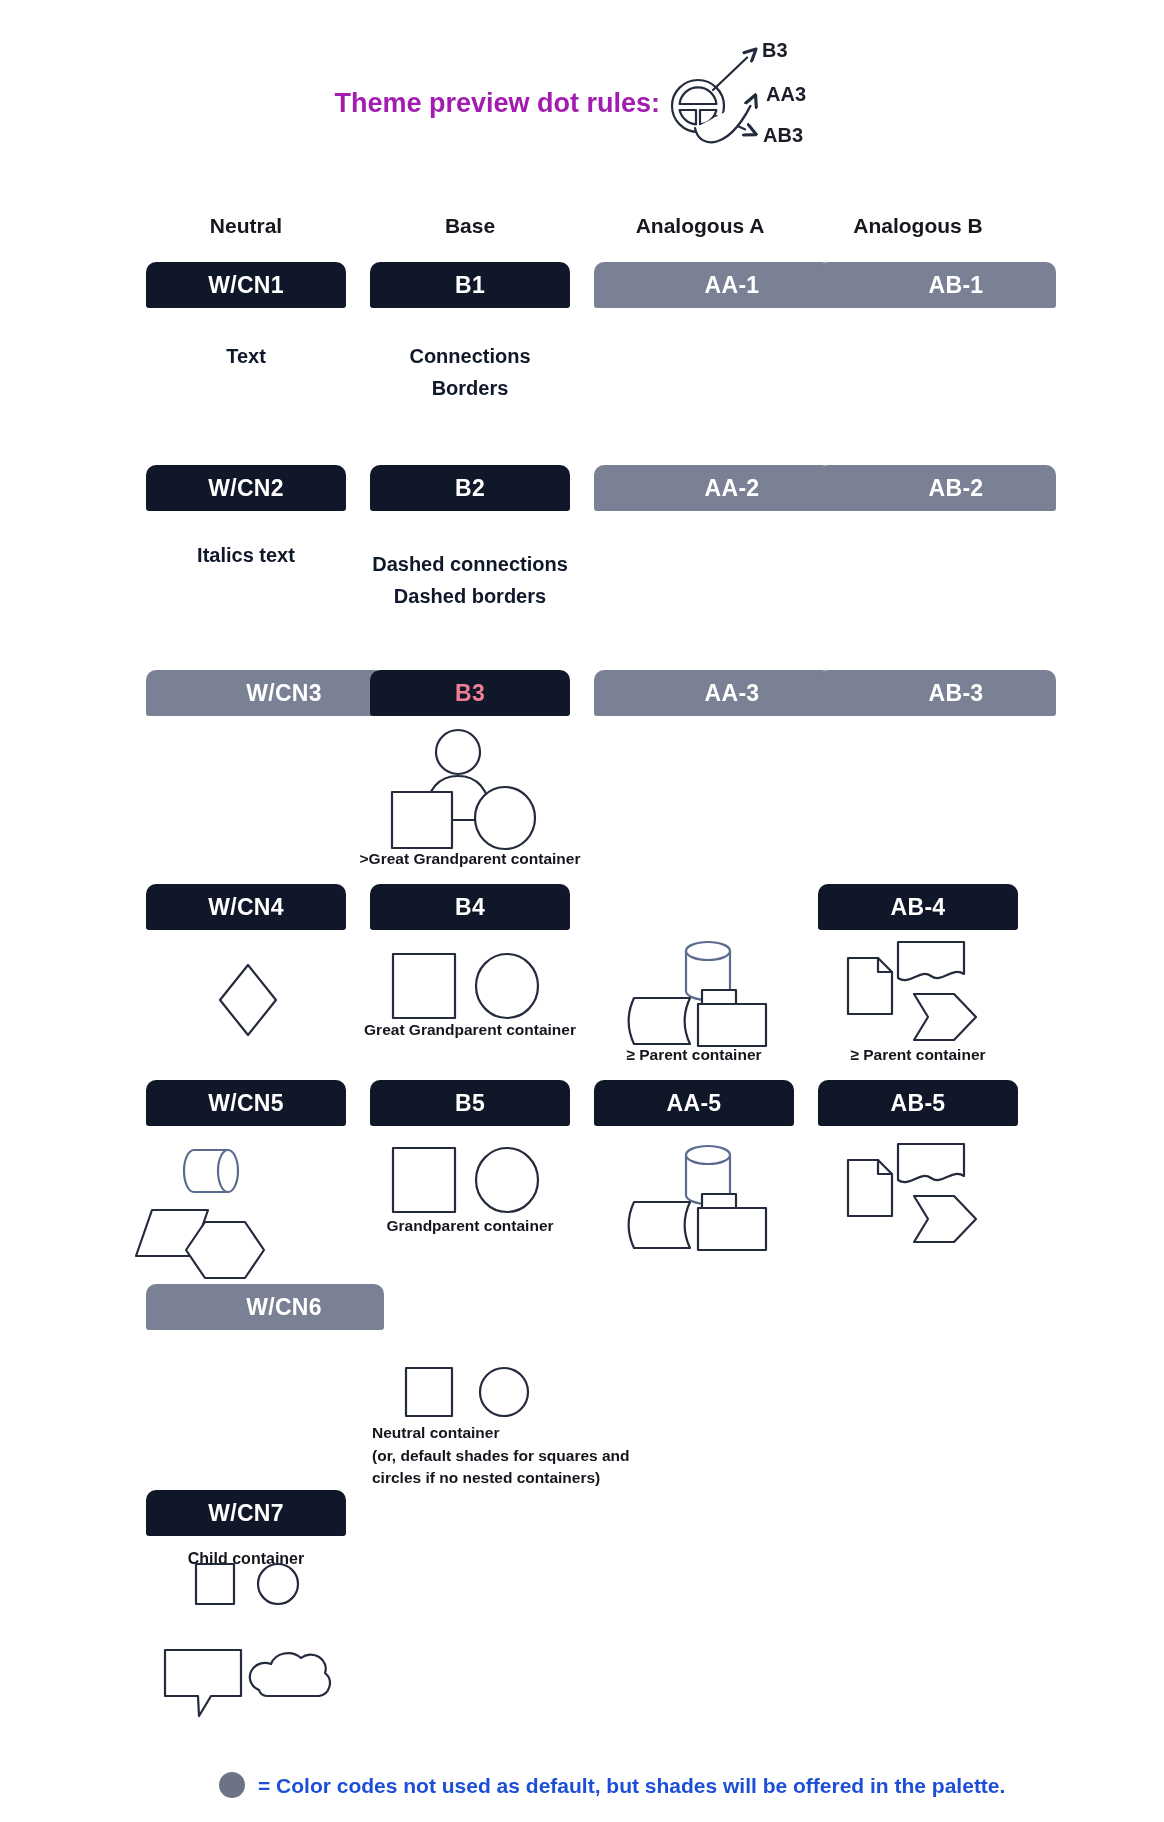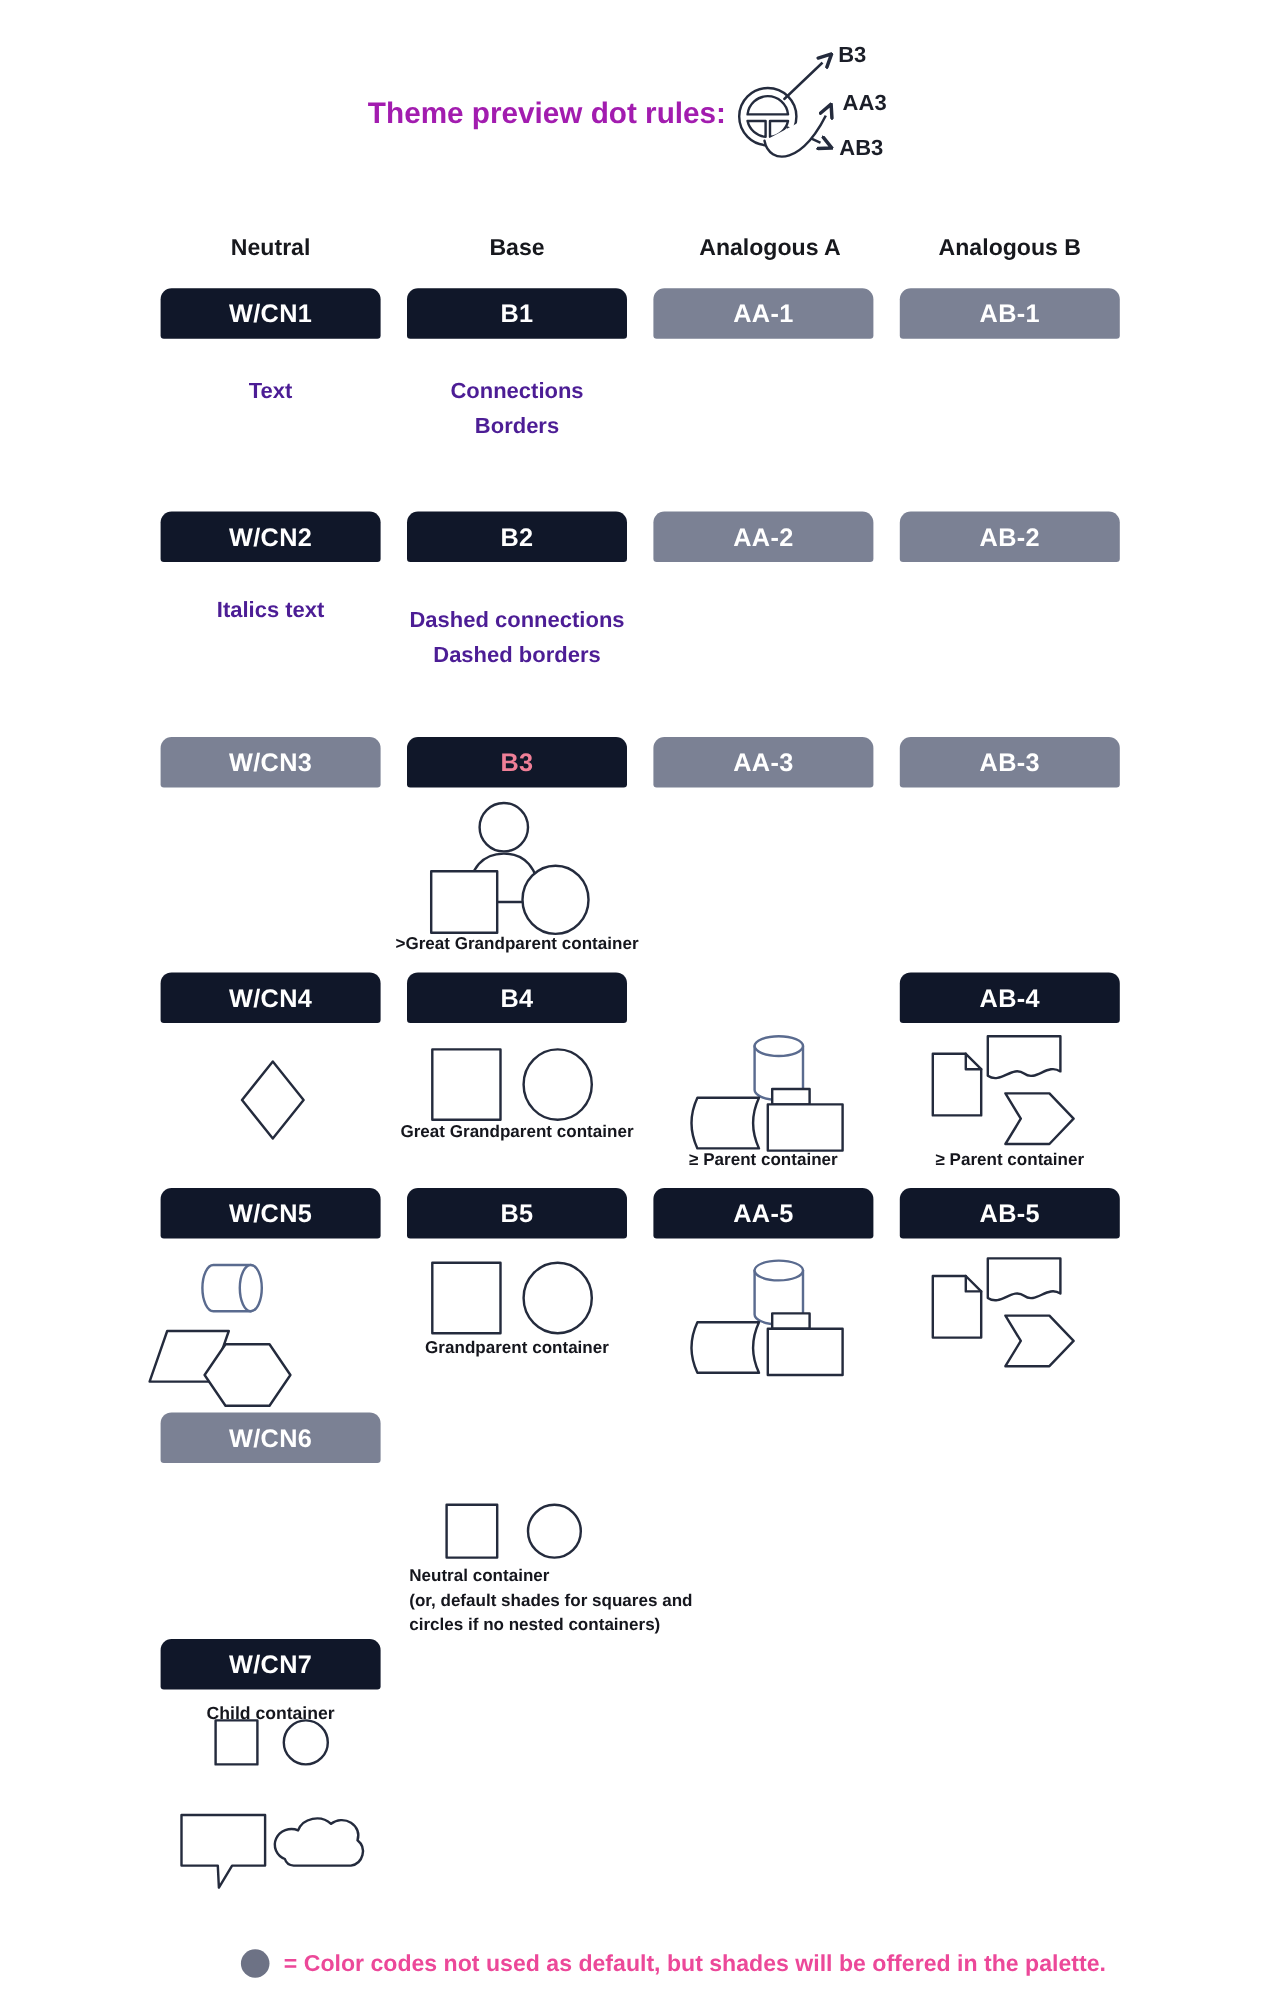--- a/index.html
+++ b/index.html
@@ -10,36 +10,36 @@
          font-size:27px;font-weight:600;color:#a21caf;}
 
   .dot-label{position:absolute;font-size:20px;font-weight:600;color:#1b1e28;height:24px;line-height:24px;}
 
   .hdr{position:absolute;width:200px;text-align:center;font-size:21px;font-weight:bold;color:#17181d;}
 
   .pill{position:absolute;width:200px;height:46px;border-radius:10px 10px 3px 3px;
         display:flex;align-items:center;justify-content:center;
         color:#fff;font-weight:bold;font-size:23px;letter-spacing:.3px;}
   .pill.dark{background:var(--dark-pill);}
-  .pill.gray{background:var(--gray-pill);}
+  .pill.gray{background:var(--gray-pill);padding-left:38px;}
   .pill.pink{color:var(--b3-text);}
 
-  .big-lb{position:absolute;width:280px;text-align:center;font-size:20px;font-weight:bold;color:#4c1d95;}
+  .big-lb{position:absolute;width:280px;text-align:center;font-size:20px;font-weight:bold;color:#0f172a;}
   .sm-lb{position:absolute;width:280px;text-align:center;font-size:15.5px;font-weight:bold;color:#15161d;}
   .left-lb{position:absolute;text-align:left;font-size:15.5px;font-weight:bold;color:#15161d;white-space:nowrap;}
 
   .shape{position:absolute;overflow:visible;}
   .shape path,.shape rect,.shape ellipse,.shape circle,.shape polygon{
       fill:#ffffff;stroke:var(--shape-stroke);stroke-width:2.2;stroke-linejoin:round;stroke-linecap:round;}
   .shape .cyl{stroke:var(--cylinder-stroke);}
   .shape .noline{fill:none;}
 
   .footer-dot{position:absolute;left:219px;top:1772px;width:26px;height:26px;border-radius:50%;
               background:var(--footer-dot);}
-  .footer-text{position:absolute;left:258px;top:1774px;font-size:21px;font-weight:bold;color:#ec4899;}
+  .footer-text{position:absolute;left:258px;top:1774px;font-size:21px;font-weight:bold;color:#1d4ed8;}
 </style>
 </head>
 <body>
 
 <div id="canvas">
 
   <div class="title">Theme preview dot rules:</div>
 
   <svg class="shape" style="left:655px;top:22px" width="180" height="130" viewBox="0 0 180 130">
     <defs>

